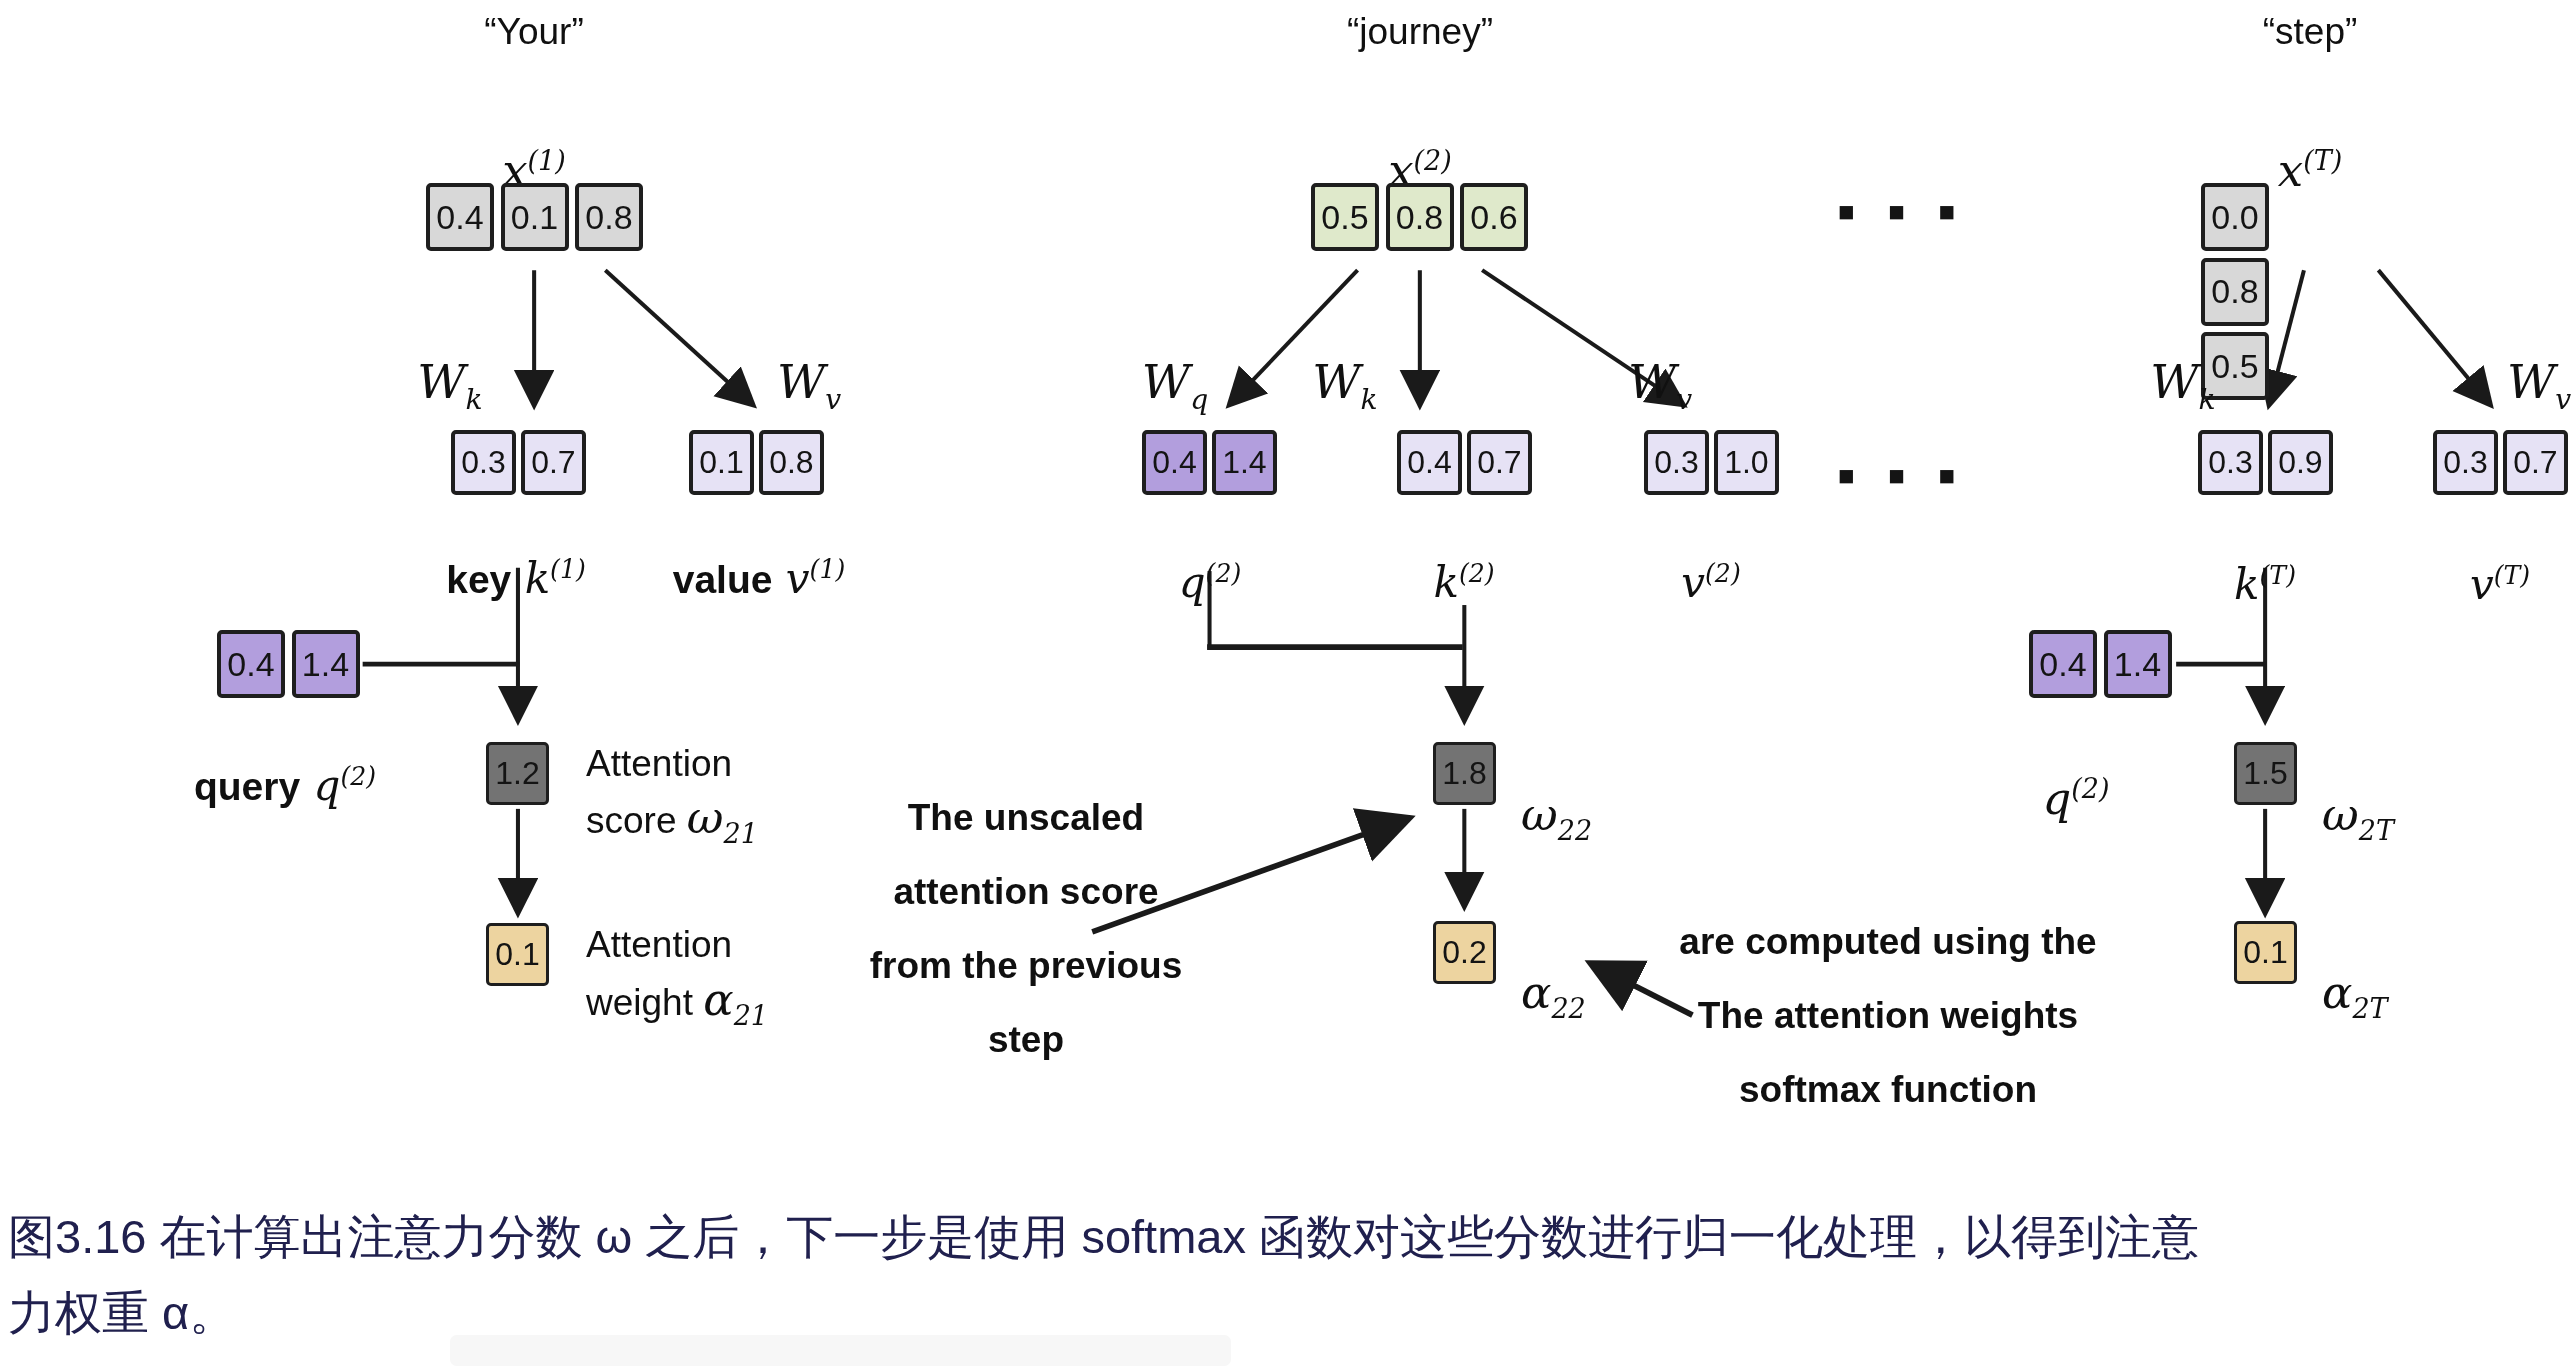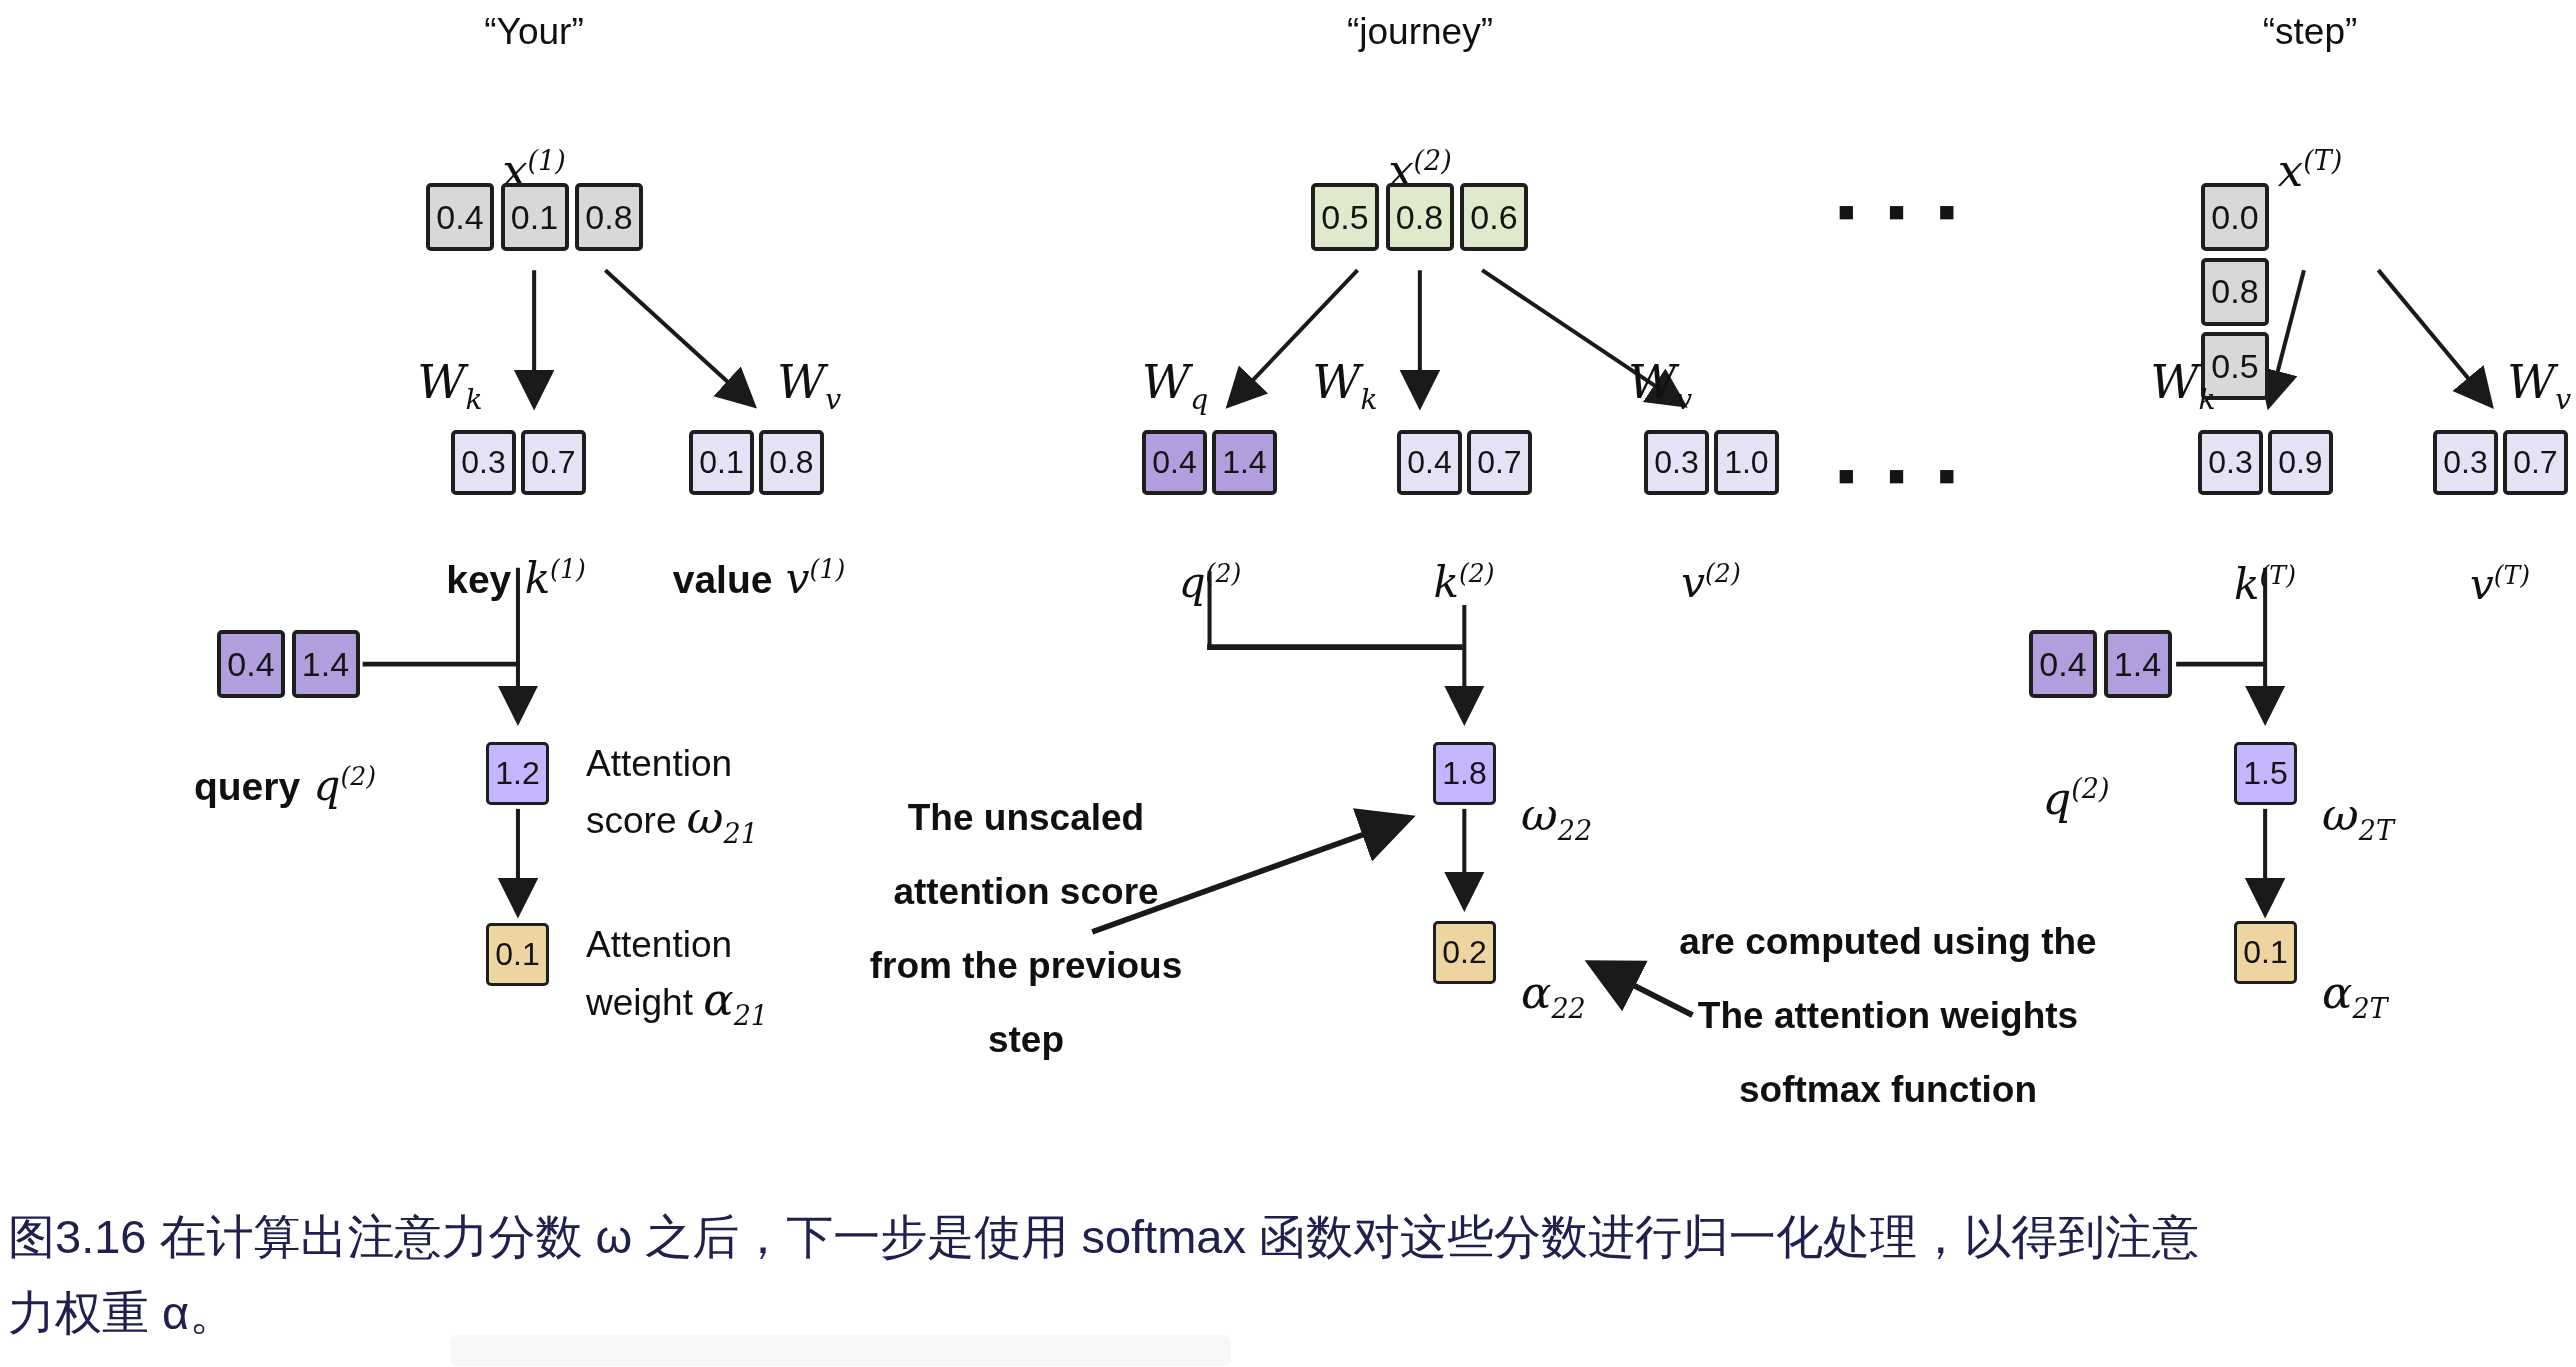--- a/index.html
+++ b/index.html
@@ -14,21 +14,21 @@
   .vec.sm{gap:4.9px;}
   .cell{width:68px;height:68px;border:4px solid #1e1e1e;border-radius:5px;
         display:flex;align-items:center;justify-content:center;
         font:500 34px "Liberation Sans",sans-serif;color:#141414;box-sizing:border-box;}
   .sm .cell{width:65px;height:65px;font-size:32px;}
   .cell.sc{width:63px;height:63px;border-width:3.2px;font-size:32px;}
   .gray{background:#d8d8d8;}
   .green{background:#dfe9cb;}
   .purple{background:#b29edd;}
   .lav{background:#e6e2f5;text-align:right;}
-  .blue{background:#c4b5fd;}
+  .blue{background:#737373;}
   .tan{background:#edd4a0;}
   .tok{font:400 37px "Liberation Sans",sans-serif;color:#101010;white-space:nowrap;z-index:1;}
   .math{font-family:"DejaVu Serif",serif;font-style:italic;color:#101010;white-space:nowrap;z-index:1;margin-top:42px;}
   .math sup{font-size:0.6em;}
   .math sub{font-size:0.6em;}
   .xlbl{font-size:45px;}
   .wlbl{font-size:47px;}
   .veclbl{font-size:42px;}
   .word{font:700 39px "Liberation Sans",sans-serif;font-style:normal;color:#101010;}
   .sidelbl{font:400 37px "Liberation Sans",sans-serif;color:#101010;white-space:nowrap;z-index:1;}

